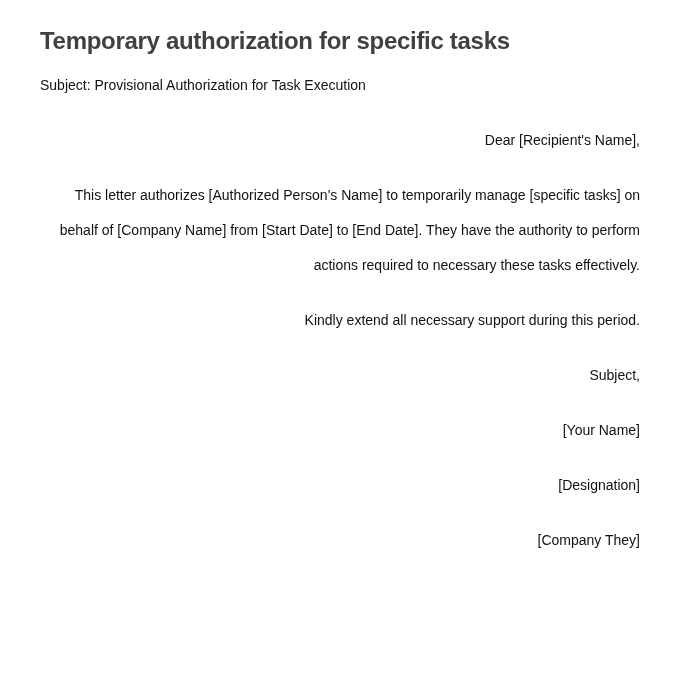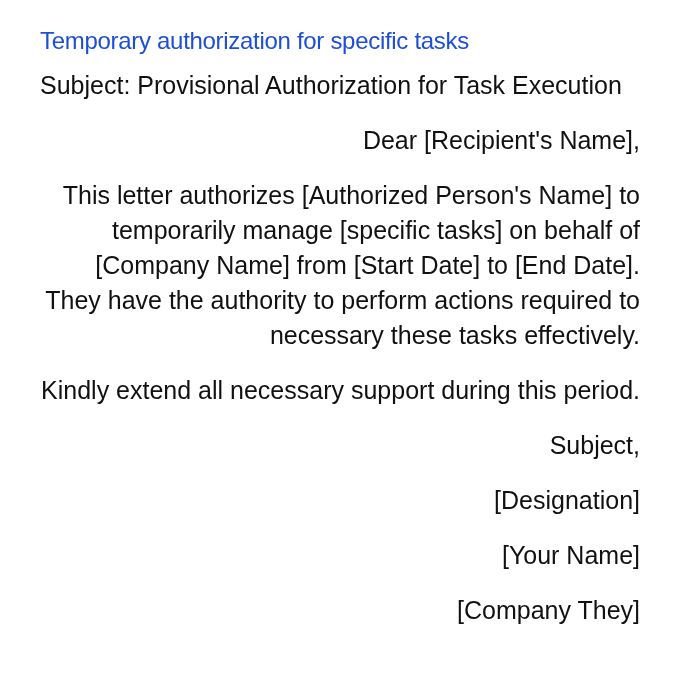--- a/index.html
+++ b/index.html
@@ -1,28 +1,28 @@
 <!DOCTYPE html>
 <html><head>
 <meta charset="utf-8">
 <style>
   html, body { margin: 0; padding: 0; background: #ffffff; }
   body { width: 700px; height: 676px; overflow: hidden; position: relative; }
   .doc { position: absolute; left: 40px; top: 24px; width: 600px; color: #111; font-family: "Liberation Sans", sans-serif; }
-  .title { font-size: 24px; font-weight: normal; margin: 0; line-height: 34px; letter-spacing: -0.3px; color: #1d4ed8; }
-  p { margin: 0; font-size: 25px; line-height: 35px; }
+  .title { font-size: 24px; font-weight: bold; margin: 0; line-height: 34px; letter-spacing: -0.3px; color: #404040; }
+  p { margin: 0; font-size: 14px; line-height: 35px; }
   .subject { margin-top: 10px; }
   .gap { margin-top: 20px; text-align: right; }
 </style>
 </head>
 <body>
 
 <div class="doc">
   <h1 class="title">Temporary authorization for specific tasks</h1>
   <p class="subject">Subject: Provisional Authorization for Task Execution</p>
   <p class="gap">Dear [Recipient's Name],</p>
   <p class="gap">This letter authorizes [Authorized Person's Name] to temporarily manage [specific tasks] on behalf of [Company Name] from [Start Date] to [End Date]. They have the authority to perform actions required to necessary these tasks effectively.</p>
   <p class="gap">Kindly extend all necessary support during this period.</p>
   <p class="gap">Subject,</p>
+  <p class="gap">[Your Name]</p>
   <p class="gap">[Designation]</p>
-  <p class="gap">[Your Name]</p>
   <p class="gap">[Company They]</p>
 </div>
 
 </body></html>

